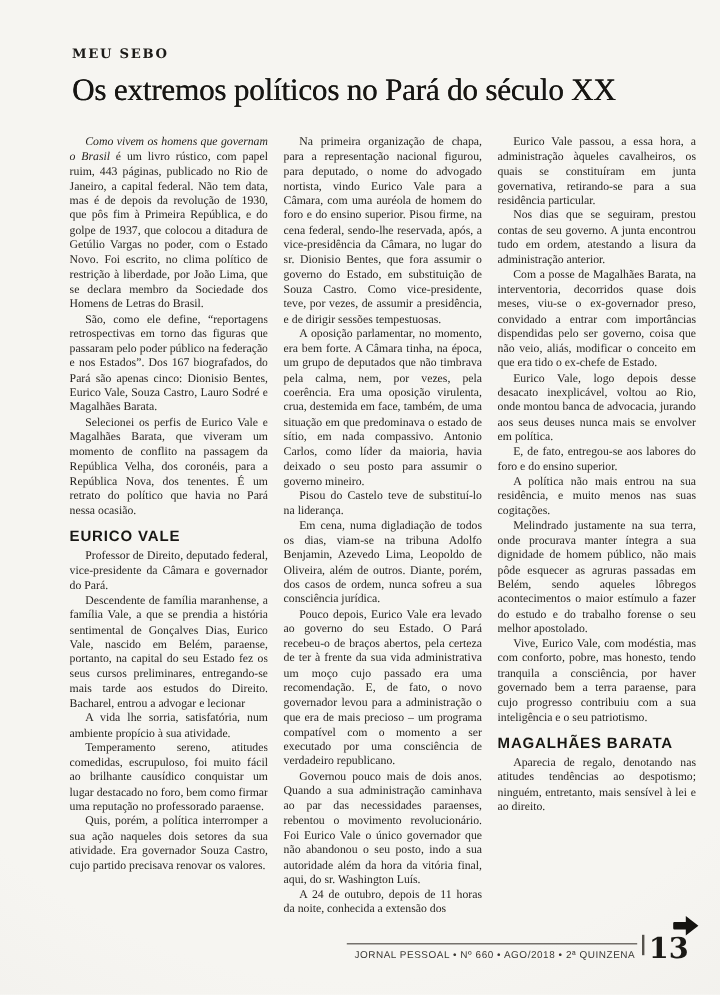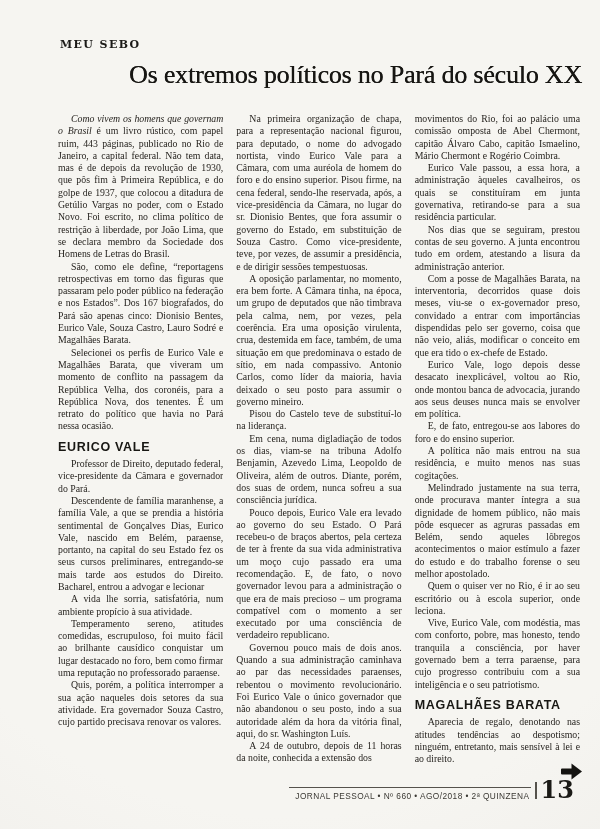--- a/index.html
+++ b/index.html
@@ -28,21 +28,20 @@
   }
   .title {
     margin: 9px 0 0 0;
     font-family: "Liberation Serif", serif;
     font-weight: 400;
     font-size: 26px;
     letter-spacing: -0.2px;
     color: #171613;
     text-shadow: 0.25px 0 0 currentColor;
     white-space: nowrap;
-    text-align: right;
   }
   .columns {
     position: absolute;
     left: 58px;
     top: 113px;
     width: 522px;
     height: 676px;
     display: flex;
     gap: 13px;
   }
@@ -66,21 +65,21 @@
     letter-spacing: 0.7px;
     text-align: left;
     margin: 8px 0 5px 0;
     color: #181713;
   }
   .footer {
     position: absolute;
     top: 786px;
     right: 26px;
     display: flex;
-    align-items: center;
+    align-items: flex-start;
   }
   .journal-line {
     border-top: 1.2px solid #55524c;
     padding: 3px 2px 0 6px;
     font-family: "Liberation Sans", sans-serif;
     font-size: 8.3px;
     letter-spacing: 0.45px;
     color: #3a3833;
     white-space: nowrap;
   }
@@ -125,35 +124,33 @@
         <p class="para">Professor de Direito, deputado federal, vice-presidente da Câmara e governador do Pará.</p>
         <p class="para">Descendente de família maranhense, a família Vale, a que se prendia a história sentimental de Gonçalves Dias, Eurico Vale, nascido em Belém, paraense, portanto, na capital do seu Estado fez os seus cursos preliminares, entregando-se mais tarde aos estudos do Direito. Bacharel, entrou a advogar e lecionar</p>
         <p class="para">A vida lhe sorria, satisfatória, num ambiente propício à sua atividade.</p>
         <p class="para">Temperamento sereno, atitudes comedidas, escrupuloso, foi muito fácil ao brilhante causídico conquistar um lugar destacado no foro, bem como firmar uma reputação no professorado paraense.</p>
         <p class="para">Quis, porém, a política interromper a sua ação naqueles dois setores da sua atividade. Era governador Souza Castro, cujo partido precisava renovar os valores.</p>
       </div>
     <div class="column" lang="pt-BR">
         <p class="para">Na primeira organização de chapa, para a representação nacional figurou, para deputado, o nome do advogado nortista, vindo Eurico Vale para a Câmara, com uma auréola de homem do foro e do ensino superior. Pisou firme, na cena federal, sendo-lhe reservada, após, a vice-presidência da Câmara, no lugar do sr. Dionisio Bentes, que fora assumir o governo do Estado, em substituição de Souza Castro. Como vice-presidente, teve, por vezes, de assumir a presidência, e de dirigir sessões tempestuosas.</p>
         <p class="para">A oposição parlamentar, no momento, era bem forte. A Câmara tinha, na época, um grupo de deputados que não timbrava pela calma, nem, por vezes, pela coerência. Era uma oposição virulenta, crua, destemida em face, também, de uma situação em que predominava o estado de sítio, em nada compassivo. Antonio Carlos, como líder da maioria, havia deixado o seu posto para assumir o governo mineiro.</p>
         <p class="para">Pisou do Castelo teve de substituí-lo na liderança.</p>
-        <p class="para">Em cena, numa digladiação de todos os dias, viam-se na tribuna Adolfo Benjamin, Azevedo Lima, Leopoldo de Oliveira, além de outros. Diante, porém, dos suas de ordem, nunca sofreu a sua consciência jurídica.</p>
+        <p class="para">Em cena, numa digladiação de todos os dias, viam-se na tribuna Adolfo Benjamin, Azevedo Lima, Leopoldo de Oliveira, além de outros. Diante, porém, dos casos de ordem, nunca sofreu a sua consciência jurídica.</p>
         <p class="para">Pouco depois, Eurico Vale era levado ao governo do seu Estado. O Pará recebeu-o de braços abertos, pela certeza de ter à frente da sua vida administrativa um moço cujo passado era uma recomendação. E, de fato, o novo governador levou para a administração o que era de mais precioso – um programa compatível com o momento a ser executado por uma consciência de verdadeiro republicano.</p>
         <p class="para">Governou pouco mais de dois anos. Quando a sua administração caminhava ao par das necessidades paraenses, rebentou o movimento revolucionário. Foi Eurico Vale o único governador que não abandonou o seu posto, indo a sua autoridade além da hora da vitória final, aqui, do sr. Washington Luís.</p>
         <p class="para">A 24 de outubro, depois de 11 horas da noite, conhecida a extensão dos</p>
       </div>
     <div class="column" lang="pt-BR">
-        <p class="para noindent">movimentos do Rio, foi ao palácio uma comissão omposta de Abel Chermont, capitão Álvaro Cabo, capitão Ismaelino, Mário Chermont e Rogério Coimbra.</p>
         <p class="para">Eurico Vale passou, a essa hora, a administração àqueles cavalheiros, os quais se constituíram em junta governativa, retirando-se para a sua residência particular.</p>
         <p class="para">Nos dias que se seguiram, prestou contas de seu governo. A junta encontrou tudo em ordem, atestando a lisura da administração anterior.</p>
         <p class="para">Com a posse de Magalhães Barata, na interventoria, decorridos quase dois meses, viu-se o ex-governador preso, convidado a entrar com importâncias dispendidas pelo ser governo, coisa que não veio, aliás, modificar o conceito em que era tido o ex-chefe de Estado.</p>
         <p class="para">Eurico Vale, logo depois desse desacato inexplicável, voltou ao Rio, onde montou banca de advocacia, jurando aos seus deuses nunca mais se envolver em política.</p>
         <p class="para">E, de fato, entregou-se aos labores do foro e do ensino superior.</p>
         <p class="para">A política não mais entrou na sua residência, e muito menos nas suas cogitações.</p>
         <p class="para">Melindrado justamente na sua terra, onde procurava manter íntegra a sua dignidade de homem público, não mais pôde esquecer as agruras passadas em Belém, sendo aqueles lôbregos acontecimentos o maior estímulo a fazer do estudo e do trabalho forense o seu melhor apostolado.</p>
-        <p class="para">Quem o quiser ver no Rio, é ir ao seu escritório ou à escola superior, onde leciona.</p>
         <p class="para">Vive, Eurico Vale, com modéstia, mas com conforto, pobre, mas honesto, tendo tranquila a consciência, por haver governado bem a terra paraense, para cujo progresso contribuiu com a sua inteligência e o seu patriotismo.</p>
         <h2 class="col-heading">MAGALHÃES BARATA</h2>
         <p class="para">Aparecia de regalo, denotando nas atitudes tendências ao despotismo; ninguém, entretanto, mais sensível à lei e ao direito.</p>
       </div>
   </div>
 
   <div class="continuation-arrow">
     <svg width="23" height="19" viewBox="0 0 23 19" xmlns="http://www.w3.org/2000/svg">
       <path d="M1 7.4 Q1 6.4 2 6.4 L11.5 6.4 L11.5 1.4 L22 9.5 L11.5 17.6 L11.5 12.6 L2 12.6 Q1 12.6 1 11.6 Z" fill="#141310"></path>
     </svg>

